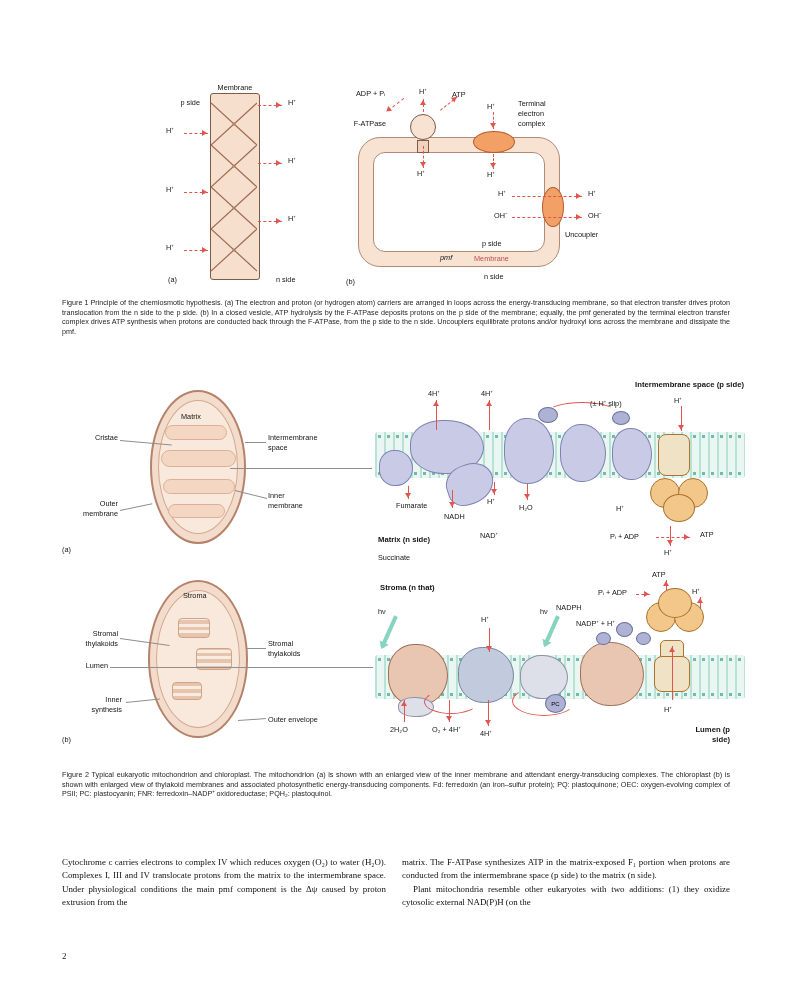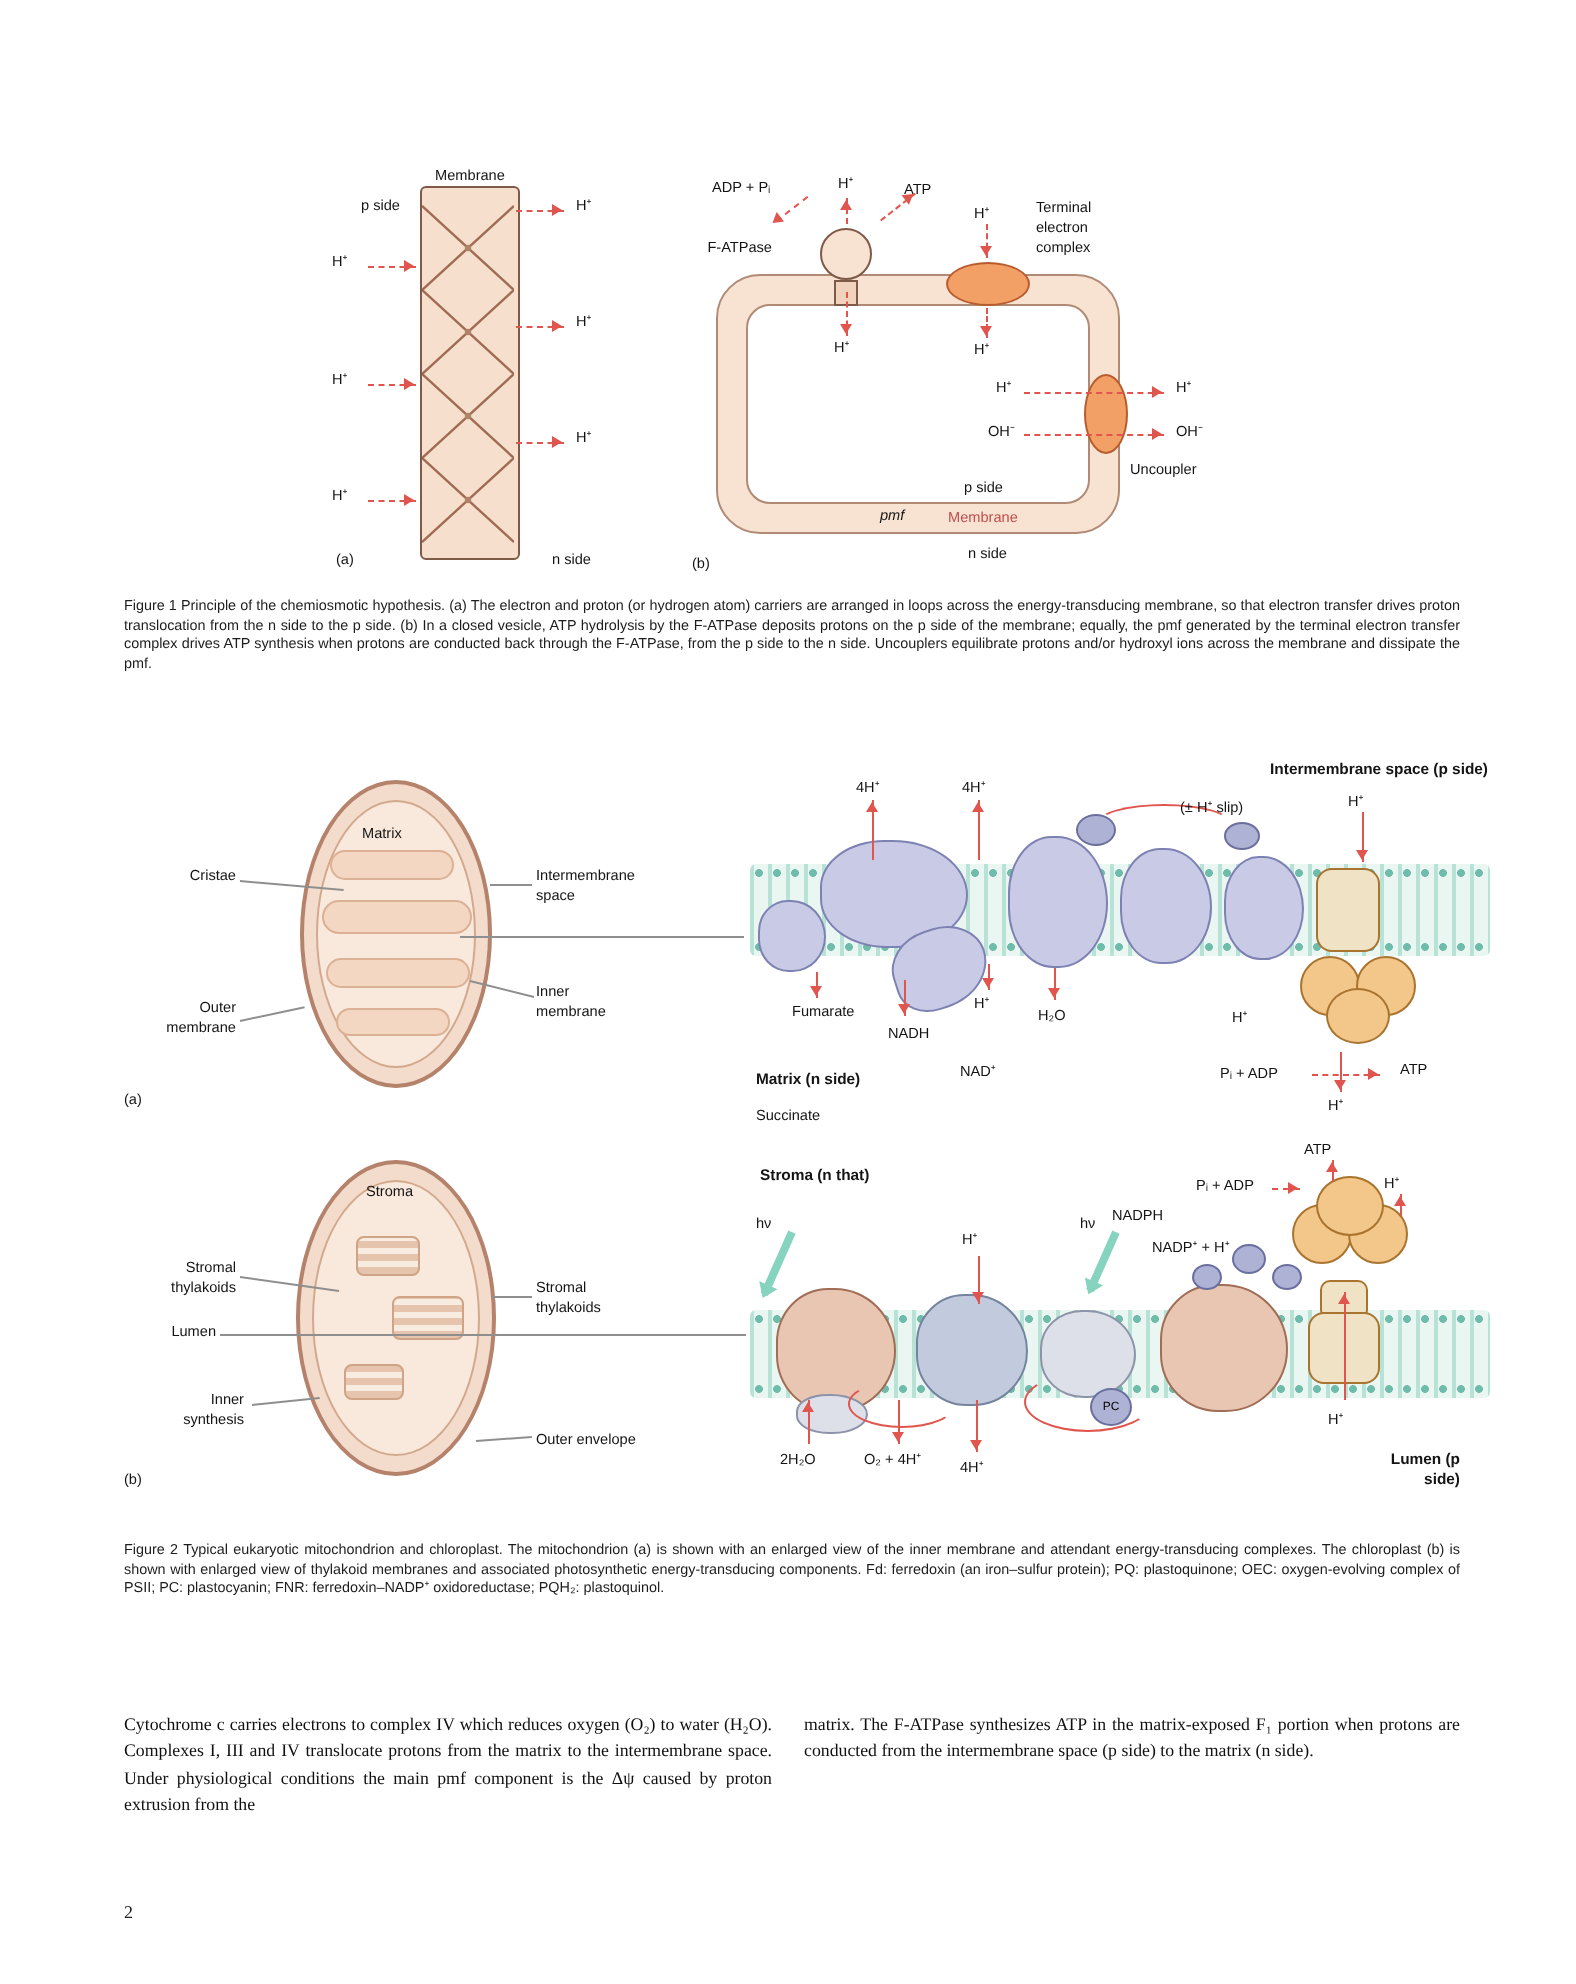--- a/index.html
+++ b/index.html
@@ -270,17 +270,18 @@
   <span class="L" style="left:432px;top:726px;">O₂ + 4H⁺</span>
   <span class="L" style="left:480px;top:730px;">4H⁺</span>
   <span class="L LB Lr" style="left:655px;top:726px;width:75px;">Lumen (p</span>
   <span class="L LB Lr" style="left:655px;top:736px;width:75px;">side)</span>
 
   <div class="cap" style="left:62px;top:770px;width:668px;">Figure 2   Typical eukaryotic mitochondrion and chloroplast. The mitochondrion (a) is shown with an enlarged view of the inner membrane and attendant energy-transducing complexes. The chloroplast (b) is shown with enlarged view of thylakoid membranes and associated photosynthetic energy-transducing components. Fd: ferredoxin (an iron–sulfur protein); PQ: plastoquinone; OEC: oxygen-evolving complex of PSII; PC: plastocyanin; FNR: ferredoxin–NADP⁺ oxidoreductase; PQH₂: plastoquinol.</div>
 
   <div class="bodycol" style="left:62px;top:856px;width:324px;">Cytochrome c carries electrons to complex IV which reduces oxygen (O₂) to water (H₂O). Complexes I, III and IV translocate protons from the matrix to the intermembrane space. Under physiological conditions the main pmf component is the Δψ caused by proton extrusion from the</div>
   <div class="bodycol" style="left:402px;top:856px;width:328px;">
     <div>matrix. The F-ATPase synthesizes ATP in the matrix-exposed F₁ portion when protons are conducted from the intermembrane space (p side) to the matrix (n side).</div>
+    <div class="indent">Plant mitochondria resemble other eukaryotes with two additions: (1) they oxidize cytosolic external NAD(P)H (on the</div>
   </div>
 
   <span class="pageno">2</span>
 
 </div>
 
 </body></html>

